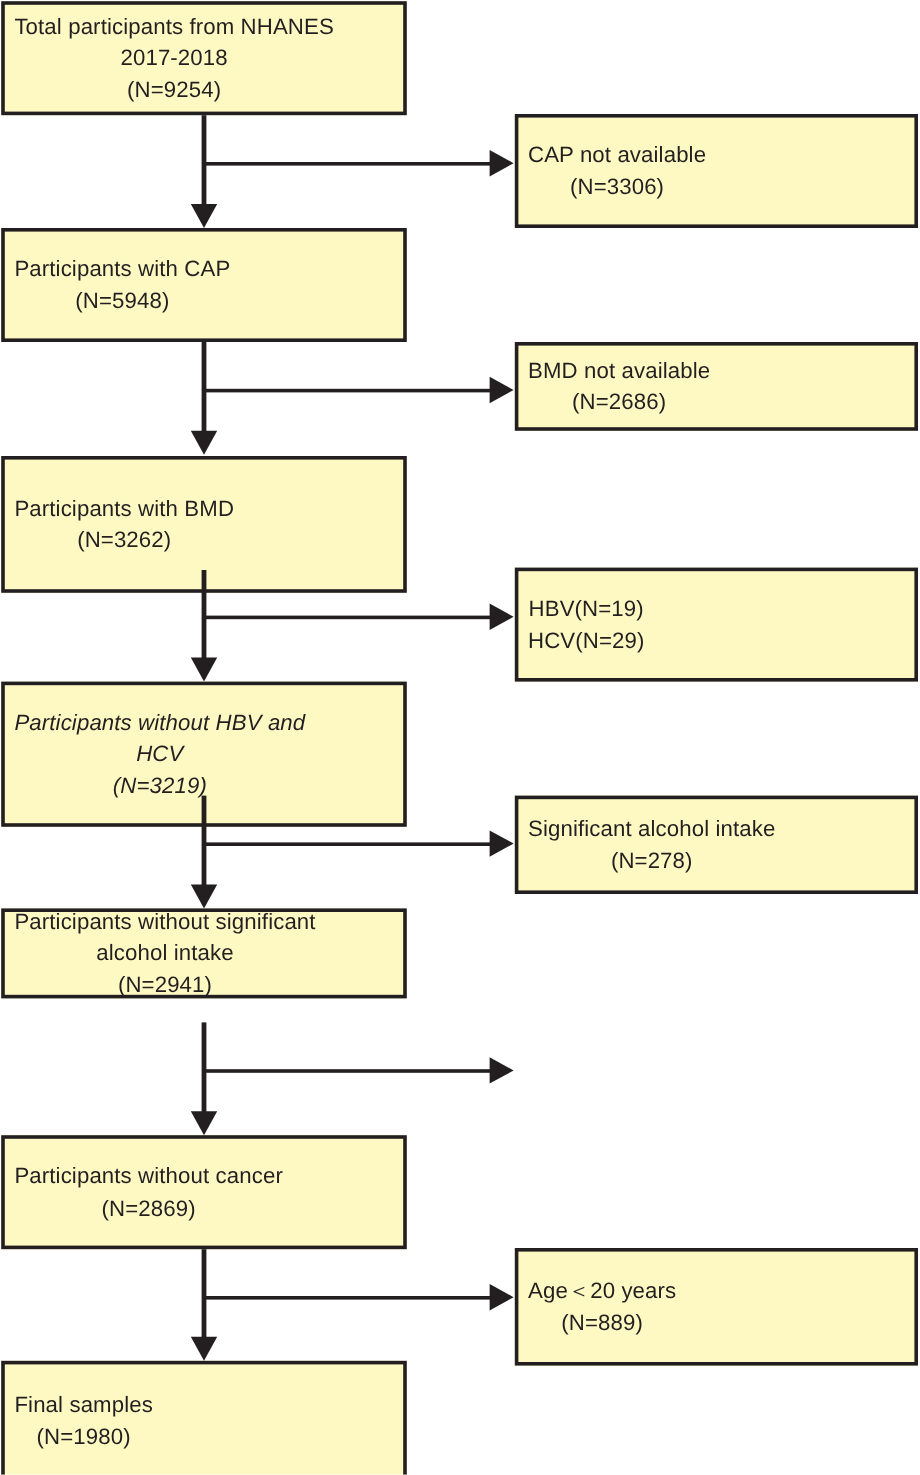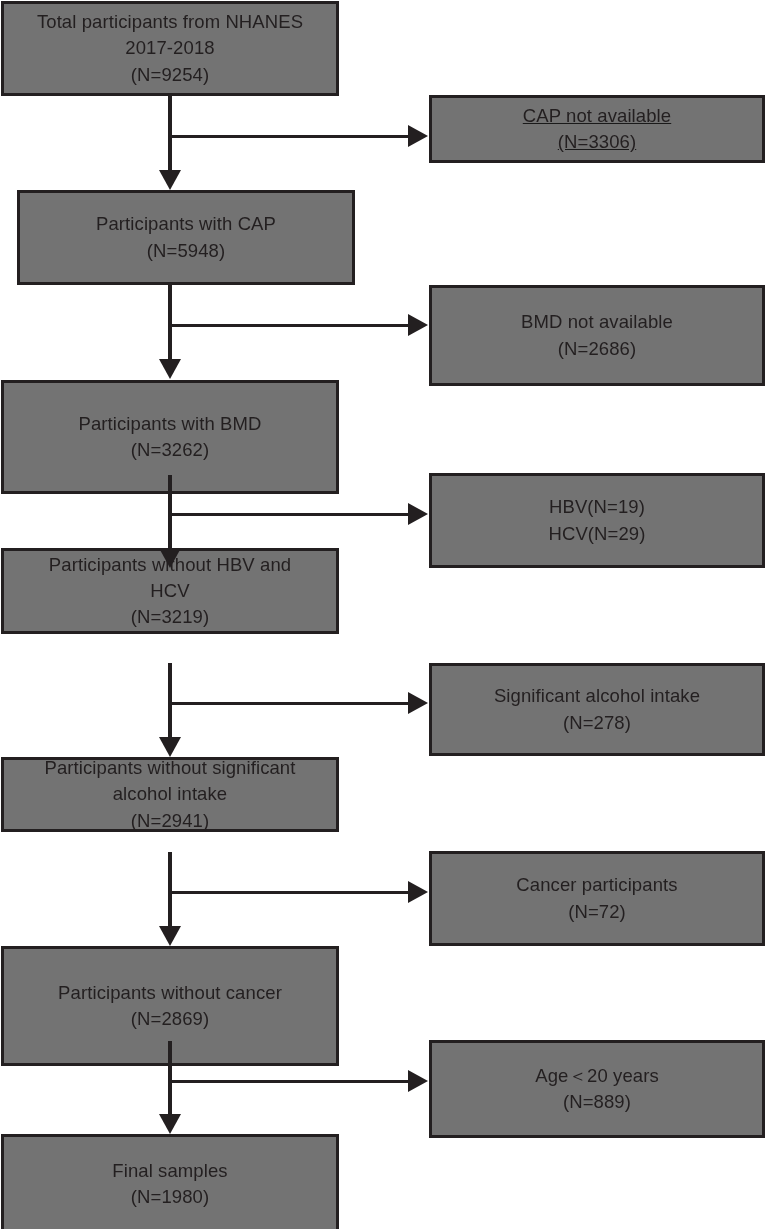--- a/index.html
+++ b/index.html
@@ -18,24 +18,23 @@
     width: 767px;
     height: 1229px;
     background: #ffffff;
     overflow: hidden;
   }
 
   .node {
     position: absolute;
     box-sizing: border-box;
     border: 3px solid #231f20;
-    background: #737373;
+    background: #fef9c3;
     display: flex;
     align-items: center;
-    justify-content: center;
     text-align: center;
   }
 
   .node .node-text {
     font-size: 18.5px;
     line-height: 1.42;
     color: #231f20;
     letter-spacing: 0.1px;
     white-space: pre-line;
     padding: 0 8px;
@@ -84,76 +83,72 @@
 <body>
 
 <div id="flowchart">
 
   <div class="node main" style="top:1px; height:95px;">
     <div class="node-text">Total participants from NHANES
 2017-2018
 (N=9254)</div>
   </div>
 
-  <div class="node main" style="top:190px; height:95px;margin-left:16px;">
+  <div class="node main" style="top:190px; height:95px;">
     <div class="node-text">Participants with CAP
 (N=5948)</div>
   </div>
 
   <div class="node main" style="top:380px; height:114px;">
     <div class="node-text">Participants with BMD
 (N=3262)</div>
   </div>
 
-  <div class="node main" style="top:548px; height:86px;">
+  <div class="node main" style="top:568px; height:121px;font-style:italic;">
     <div class="node-text">Participants without HBV and
 HCV
 (N=3219)</div>
   </div>
 
   <div class="node main" style="top:757px; height:75px;">
     <div class="node-text">Participants without significant
 alcohol intake
 (N=2941)</div>
   </div>
 
-  <div class="node main" style="top:946px; height:120px;">
+  <div class="node main" style="top:946px; height:95px;">
     <div class="node-text">Participants without cancer
 (N=2869)</div>
   </div>
 
   <div class="node main" style="top:1134px; height:100px;">
     <div class="node-text">Final samples
 (N=1980)</div>
   </div>
 
-  <div class="node excl" style="top:95px; height:68px;text-decoration:underline;">
+  <div class="node excl" style="top:95px; height:95px;">
     <div class="node-text">CAP not available
 (N=3306)</div>
   </div>
 
-  <div class="node excl" style="top:285px; height:101px;">
+  <div class="node excl" style="top:285px; height:74px;">
     <div class="node-text">BMD not available
 (N=2686)</div>
   </div>
 
   <div class="node excl" style="top:473px; height:95px;">
     <div class="node-text">HBV(N=19)
 HCV(N=29)</div>
   </div>
 
-  <div class="node excl" style="top:663px; height:93px;">
+  <div class="node excl" style="top:663px; height:82px;">
     <div class="node-text">Significant alcohol intake
 (N=278)</div>
   </div>
 
-  <div class="node excl" style="top:851px; height:95px;">
-    <div class="node-text">Cancer participants
-(N=72)</div>
-  </div>
 
   <div class="node excl" style="top:1040px; height:98px;">
     <div class="node-text">Age＜20 years
 (N=889)</div>
   </div>
 
   <div class="vline" style="top:96px; height:76px;"></div>
   <div class="arrow-down" style="top:170px;"></div>
   <div class="hline" style="left:170px; top:135px; width:242px;"></div>
   <div class="arrow-right" style="left:408px; top:125px;"></div>

